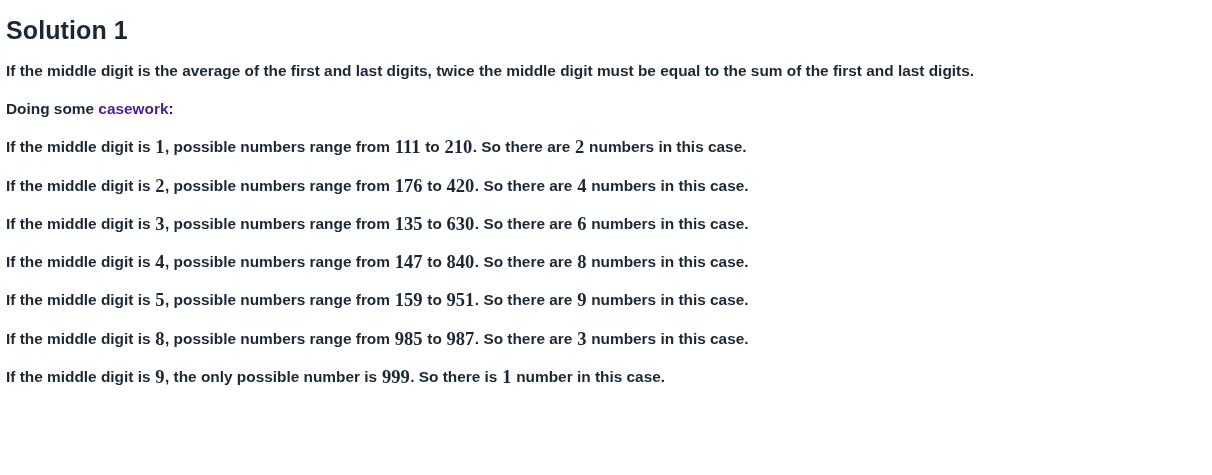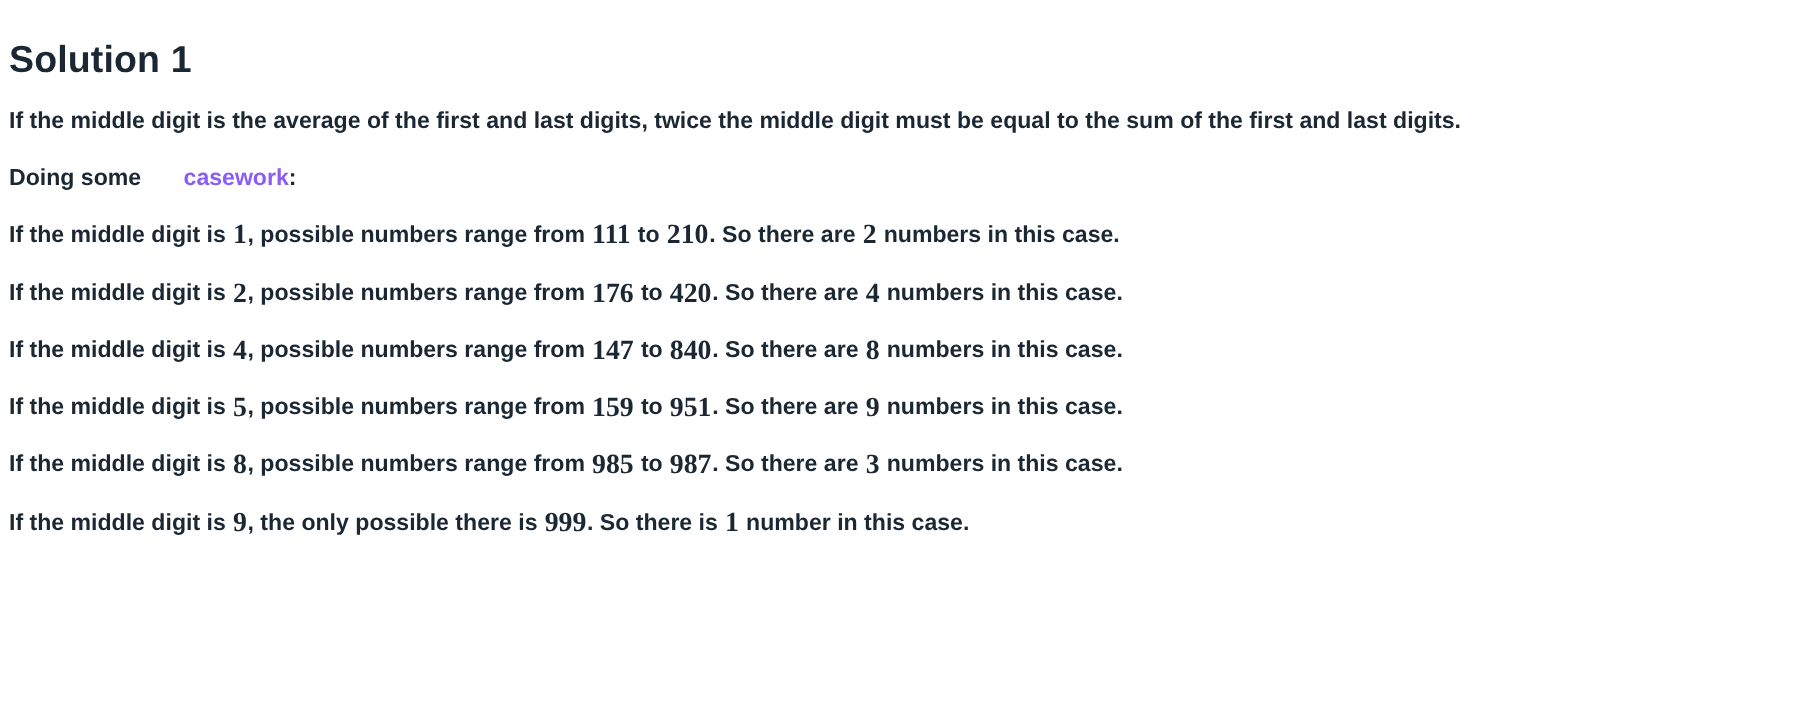--- a/index.html
+++ b/index.html
@@ -16,38 +16,37 @@
   }
   .page {
     padding: 4px 0 0 4px;
     box-sizing: border-box;
   }
   .solution-heading {
     font-family: "Liberation Sans", sans-serif;
     font-size: 25px;
     font-weight: bold;
     color: #1b2733;
-    margin: 22px 0 16px 2px;
+    margin: 12px 0 16px 2px;
     letter-spacing: 0.1px;
   }
   .para {
     font-size: 15.4px;
     line-height: 1.28;
     margin: 0 0 18.5px 2px;
     color: #1b2733;
     white-space: nowrap;
     font-weight: bold;
   }
   .para:last-child {
     margin-bottom: 0;
   }
   a.wikilink {
-    color: #8b5cf6;
+    color: #4c1d95;
     text-decoration: none;
-    margin-left: 24px;
   }
   
   .m {
     font-family: "Liberation Serif", serif;
     font-size: 18.5px;
     line-height: 1;
     color: #1b2733;
     padding: 0 0.5px;
     position: relative;
     top: 1px;
@@ -65,32 +64,35 @@
   <p class="para"><span>Doing some </span><a class="wikilink" href="#">casework</a><span>:</span></p>
 
   <p class="para">
     <span>If the middle digit is </span><span class="m">1</span><span>, possible numbers range from </span><span class="m">111</span><span> to </span><span class="m">210</span><span>. So there are </span><span class="m">2</span><span> numbers in this case.</span>
   </p>
 
   <p class="para">
     <span>If the middle digit is </span><span class="m">2</span><span>, possible numbers range from </span><span class="m">176</span><span> to </span><span class="m">420</span><span>. So there are </span><span class="m">4</span><span> numbers in this case.</span>
   </p>
 
+  <p class="para">
+    <span>If the middle digit is </span><span class="m">3</span><span>, possible numbers range from </span><span class="m">135</span><span> to </span><span class="m">630</span><span>. So there are </span><span class="m">6</span><span> numbers in this case.</span>
+  </p>
 
   <p class="para">
     <span>If the middle digit is </span><span class="m">4</span><span>, possible numbers range from </span><span class="m">147</span><span> to </span><span class="m">840</span><span>. So there are </span><span class="m">8</span><span> numbers in this case.</span>
   </p>
 
   <p class="para">
     <span>If the middle digit is </span><span class="m">5</span><span>, possible numbers range from </span><span class="m">159</span><span> to </span><span class="m">951</span><span>. So there are </span><span class="m">9</span><span> numbers in this case.</span>
   </p>
 
 
 
   <p class="para">
     <span>If the middle digit is </span><span class="m">8</span><span>, possible numbers range from </span><span class="m">985</span><span> to </span><span class="m">987</span><span>. So there are </span><span class="m">3</span><span> numbers in this case.</span>
   </p>
 
   <p class="para">
-    <span>If the middle digit is </span><span class="m">9</span><span>, the only possible there is </span><span class="m">999</span><span>. So there is </span><span class="m">1</span><span> number in this case.</span>
+    <span>If the middle digit is </span><span class="m">9</span><span>, the only possible number is </span><span class="m">999</span><span>. So there is </span><span class="m">1</span><span> number in this case.</span>
   </p>
 
 </div>
 
 </body></html>

